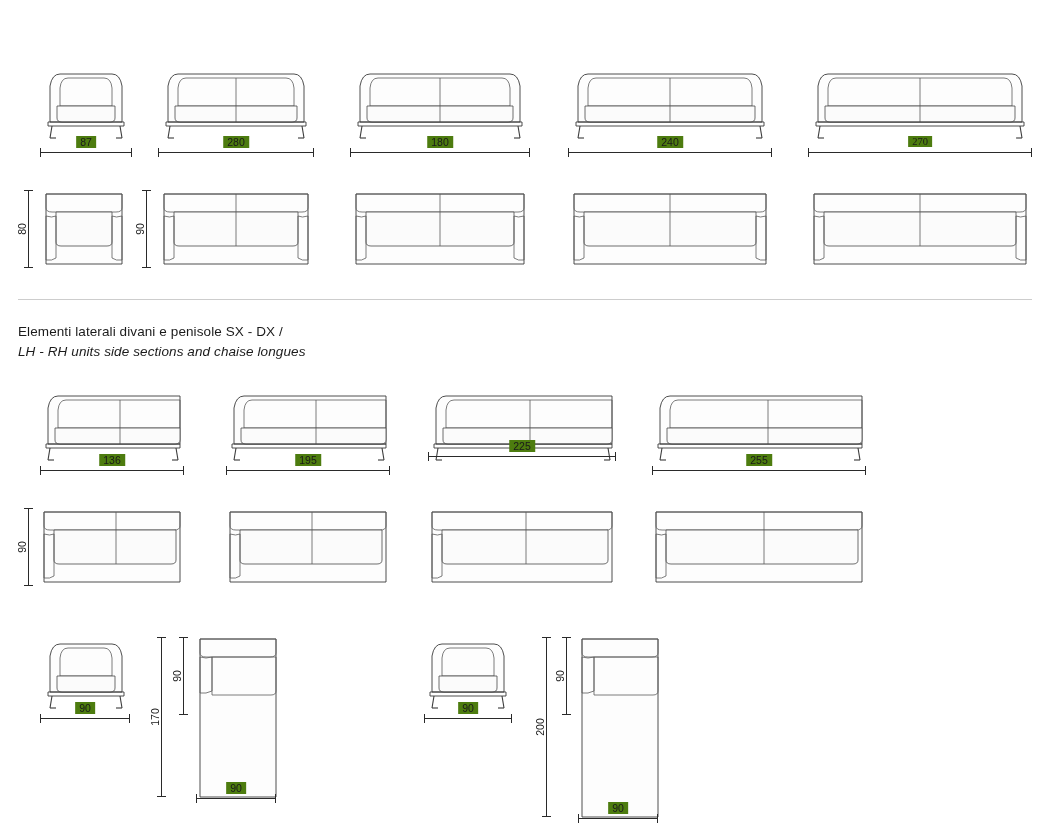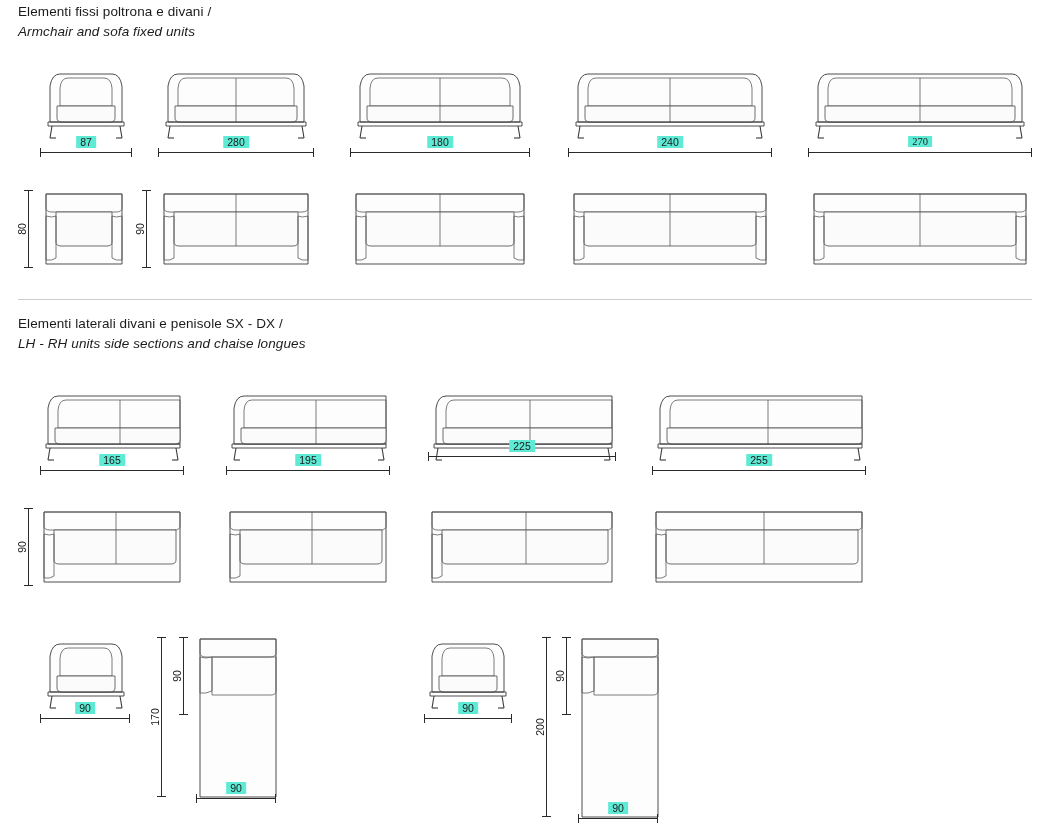--- a/index.html
+++ b/index.html
@@ -53,21 +53,21 @@
     background: #2a2a2a;
   }
   .dim-h::before { left: 0; }
   .dim-h::after  { right: 0; }
   .dim-h .lbl {
     position: absolute;
     left: 50%;
     transform: translateX(-50%);
     top: -16px;
     font-size: 10.5px;
-    background: #5eead4;
+    background: #4d7c0f;
     padding: 0 4px;
     color: #1a1a1a;
     white-space: nowrap;
   }
   .dim-v {
     position: absolute;
     width: 1px;
     background: #2a2a2a;
   }
   .dim-v::before, .dim-v::after {
@@ -98,24 +98,20 @@
   .ln2 { fill: none; stroke: #5a5a5a; stroke-width: 0.8; }
   .fillbody { fill: #fdfdfd; stroke: #3a3a3a; stroke-width: 0.9; }
   .fillcush { fill: #fbfbfb; stroke: #4a4a4a; stroke-width: 0.8; }
   .leg { stroke: #3a3a3a; stroke-width: 1.1; fill: none; }
 </style>
 </head>
 <body>
 
 <div class="page">
 
-  <div class="sec-title" style="left:18px; top:2px;">
-    <span>Elementi fissi poltrona e divani /</span>
-    <span class="it">Armchair and sofa fixed units</span>
-  </div>
 
   <div class="fig" style="left:44px; top:70px;">
     <svg width="84" height="72" viewBox="0 0 84 72">
       <path class="fillbody" d="M6 16 q2 -12 10 -12 h52 q8 0 10 12 v36 h-72 z"></path>
       <path class="ln2" d="M16 18 q1 -10 8 -10 h36 q7 0 8 10 v18 h-52 z"></path>
       <path class="fillcush" d="M13 36 h58 v12 q0 4 -5 4 h-48 q-5 0 -5 -4 z"></path>
       <path class="ln" d="M4 52 h76"></path>
       <path class="ln" d="M4 52 v4 h76 v-4"></path>
       <path class="leg" d="M8 56 l-2 12"></path>
       <path class="leg" d="M76 56 l2 12"></path>
@@ -258,42 +254,42 @@
       <path class="ln2" d="M2 4 h212 v14 q0 4 -6 4 h-200 q-6 0 -6 -4 z"></path>
       <path class="fillcush" d="M12 22 h192 v30 q0 4 -5 4 h-182 q-5 0 -5 -4 z"></path>
       <path class="ln2" d="M108 4 v52"></path>
       <path class="ln2" d="M2 26 q6 2 10 0 v42 q-4 3 -10 2 z"></path>
       <path class="ln2" d="M214 26 q-6 2 -10 0 v42 q4 3 10 2 z"></path>
     </svg>
   </div>
 
   <div class="divider" style="left:18px; top:299px; width:1014px;"></div>
 
-  <div class="sec-title" style="left:18px; top:314px;">
+  <div class="sec-title" style="left:18px; top:322px;">
     <span>Elementi laterali divani e penisole SX - DX /</span>
     <span class="it">LH - RH units side sections and chaise longues</span>
   </div>
 
   <div class="fig" style="left:42px; top:392px;">
     <svg width="140" height="70" viewBox="0 0 140 70">
       <path class="fillbody" d="M6 16 q2 -12 10 -12 h122 v48 h-132 z"></path>
       <path class="ln2" d="M16 18 q1 -10 8 -10 h114 v28 h-122 z"></path>
       <path class="ln2" d="M78 8 v28"></path>
       <path class="fillcush" d="M13 36 h125 v12 q0 4 -5 4 h-115 q-5 0 -5 -4 z"></path>
       <path class="ln2" d="M78 36 v16"></path>
       <path class="ln" d="M4 52 h134"></path>
       <path class="ln" d="M4 52 v4 h134 v-4"></path>
       <path class="leg" d="M8 56 l-2 12"></path>
       <path class="leg" d="M134 56 l2 12"></path>
       <path class="leg" d="M6 68 h6"></path>
       <path class="leg" d="M130 68 h6"></path>
     </svg>
   </div>
   <div class="dim-h" style="left:40px; top:470px; width:144px;">
-    <span class="lbl">165</span>
+    <span class="lbl">136</span>
   </div>
 
   <div class="fig" style="left:228px; top:392px;">
     <svg width="160" height="70" viewBox="0 0 160 70">
       <path class="fillbody" d="M6 16 q2 -12 10 -12 h142 v48 h-152 z"></path>
       <path class="ln2" d="M16 18 q1 -10 8 -10 h134 v28 h-142 z"></path>
       <path class="ln2" d="M88 8 v28"></path>
       <path class="fillcush" d="M13 36 h145 v12 q0 4 -5 4 h-135 q-5 0 -5 -4 z"></path>
       <path class="ln2" d="M88 36 v16"></path>
       <path class="ln" d="M4 52 h154"></path>

